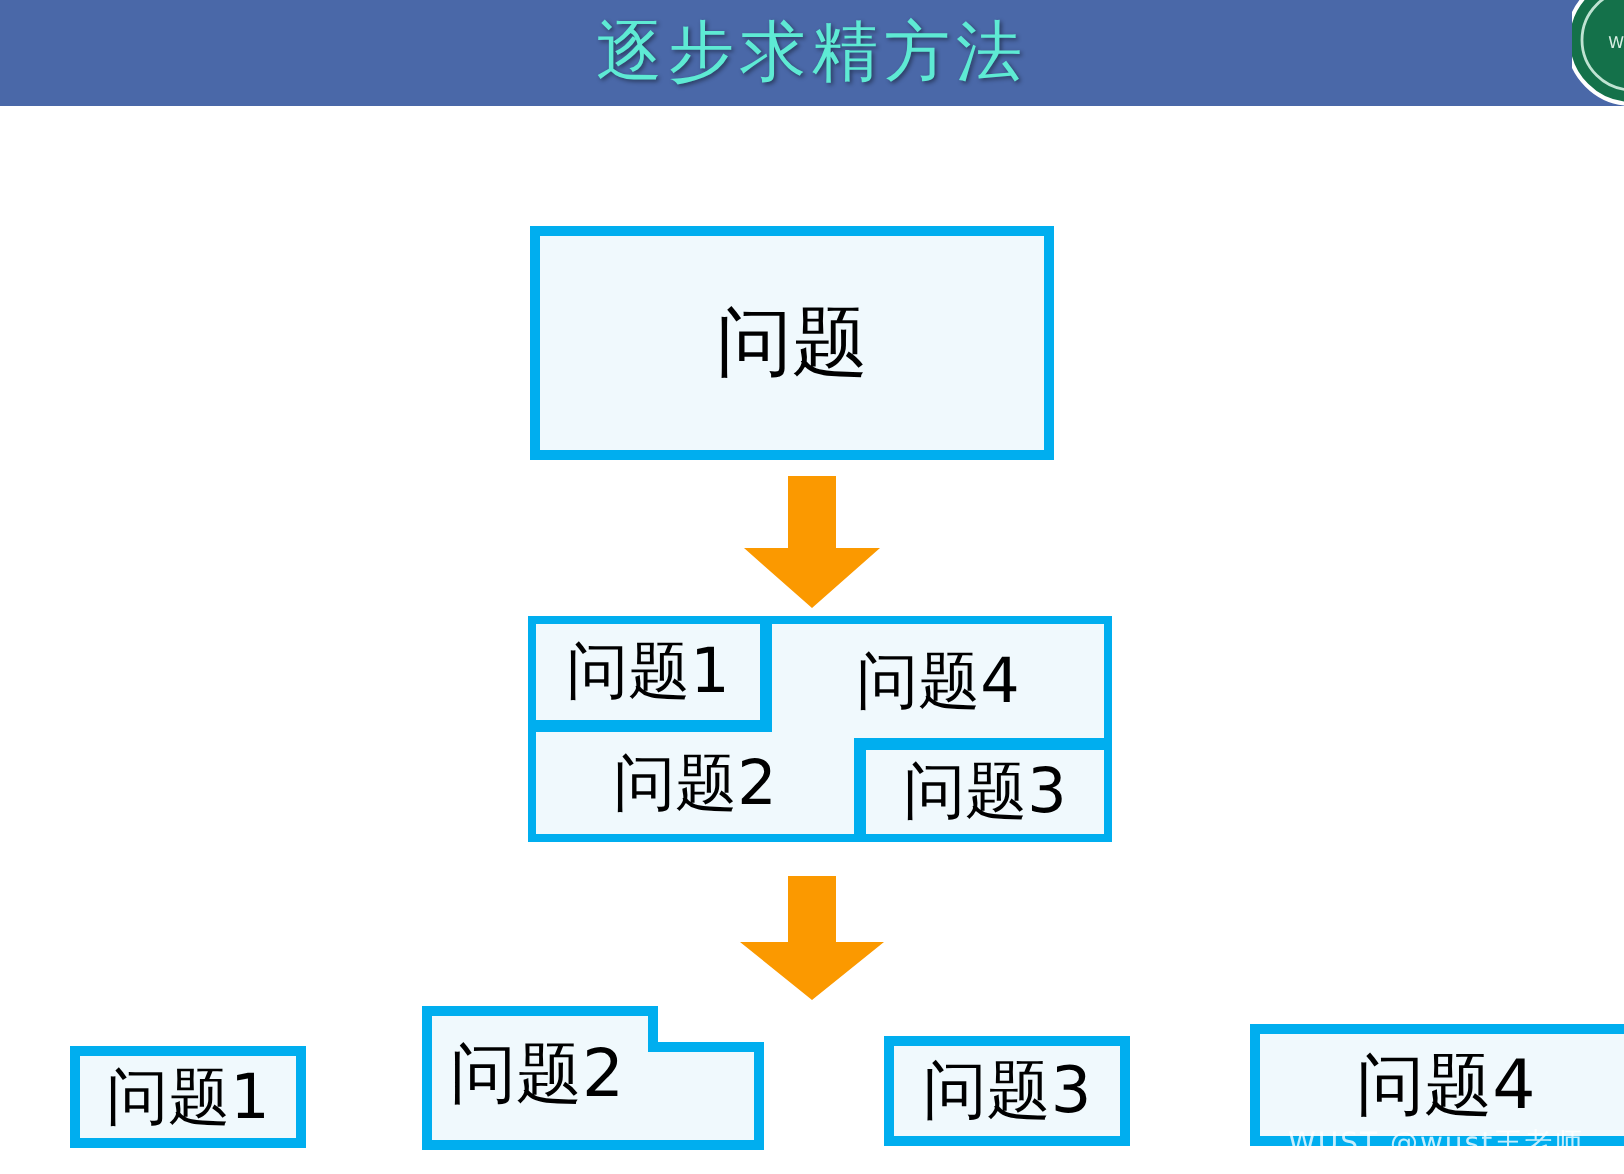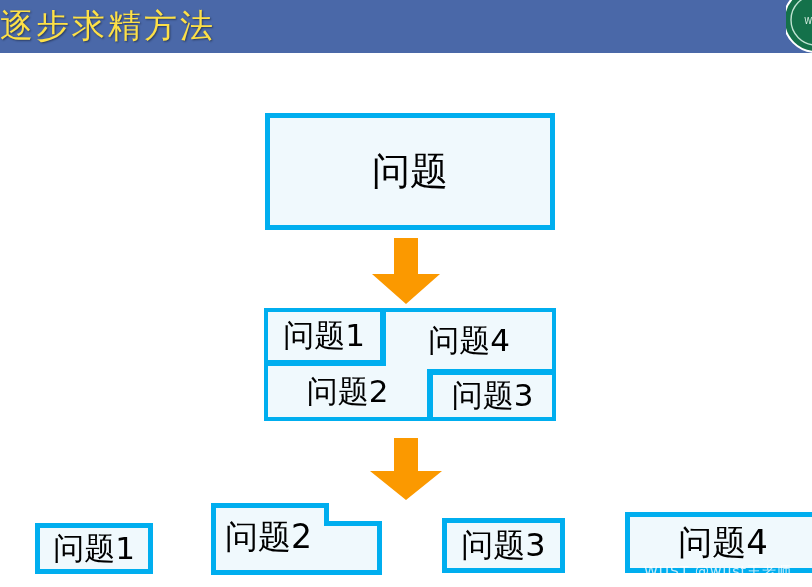--- a/index.html
+++ b/index.html
@@ -25,22 +25,22 @@
     background: #4a68a8;
     overflow: hidden;
   }
   #slide-title {
     position: absolute;
     left: 0;
     top: 0;
     width: 812px;
     height: 53px;
     line-height: 51px;
-    text-align: left;
-    color: #fde047;
+    text-align: center;
+    color: #5eead4;
     font-size: 33px;
     letter-spacing: 3px;
     text-shadow: 1px 1px 2px rgba(0,0,0,0.45);
     white-space: nowrap;
   }
   #header-logo {
     position: absolute;
     left: 786px;
     top: -16px;
     width: 60px;
@@ -58,21 +58,21 @@
     justify-content: center;
     color: #000000;
     font-size: 34px;
     white-space: nowrap;
   }
 
   
   #box-root {
     left: 265px;
     top: 113px;
-    width: 290px;
+    width: 262px;
     height: 117px;
     font-size: 38px;
     font-family: Liberation Serif, serif;
   }
 
   
   #group-level2 {
     position: absolute;
     left: 264px;
     top: 308px;

